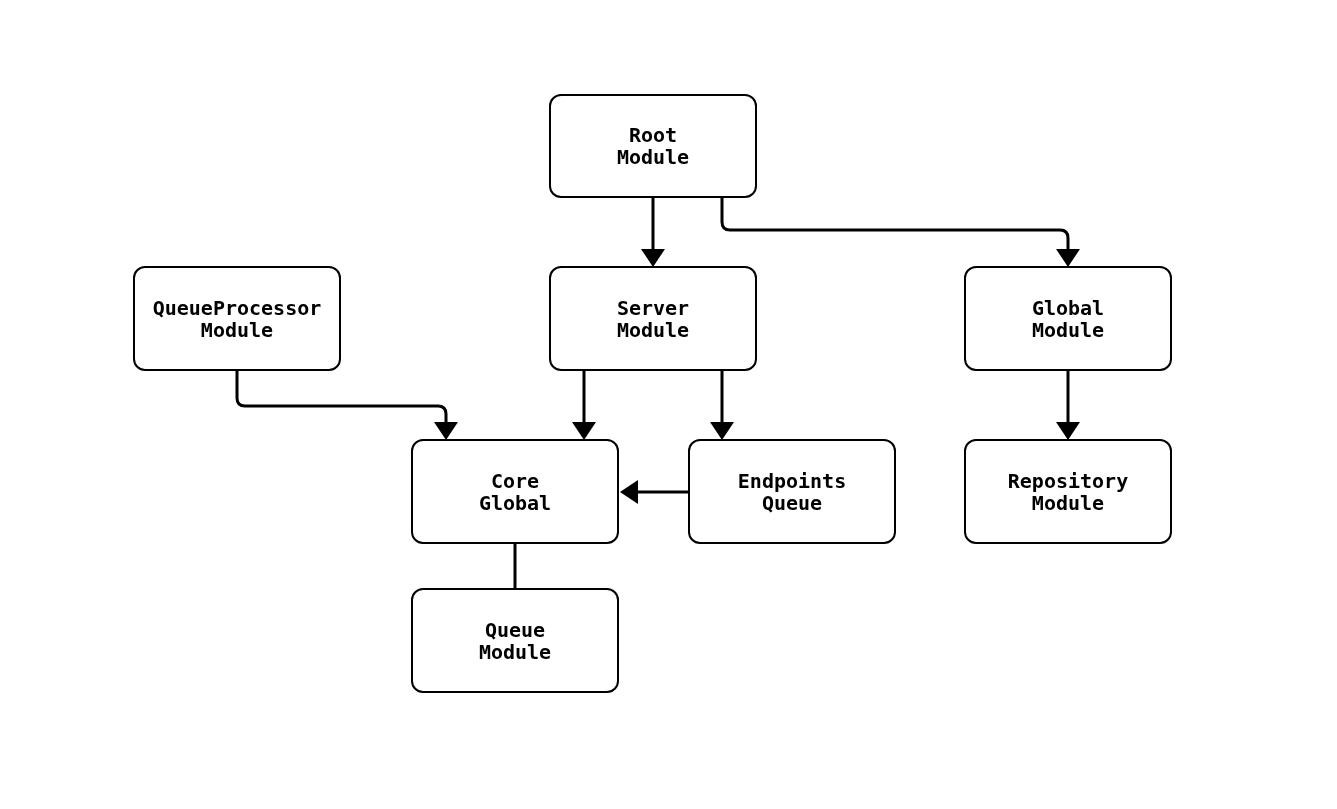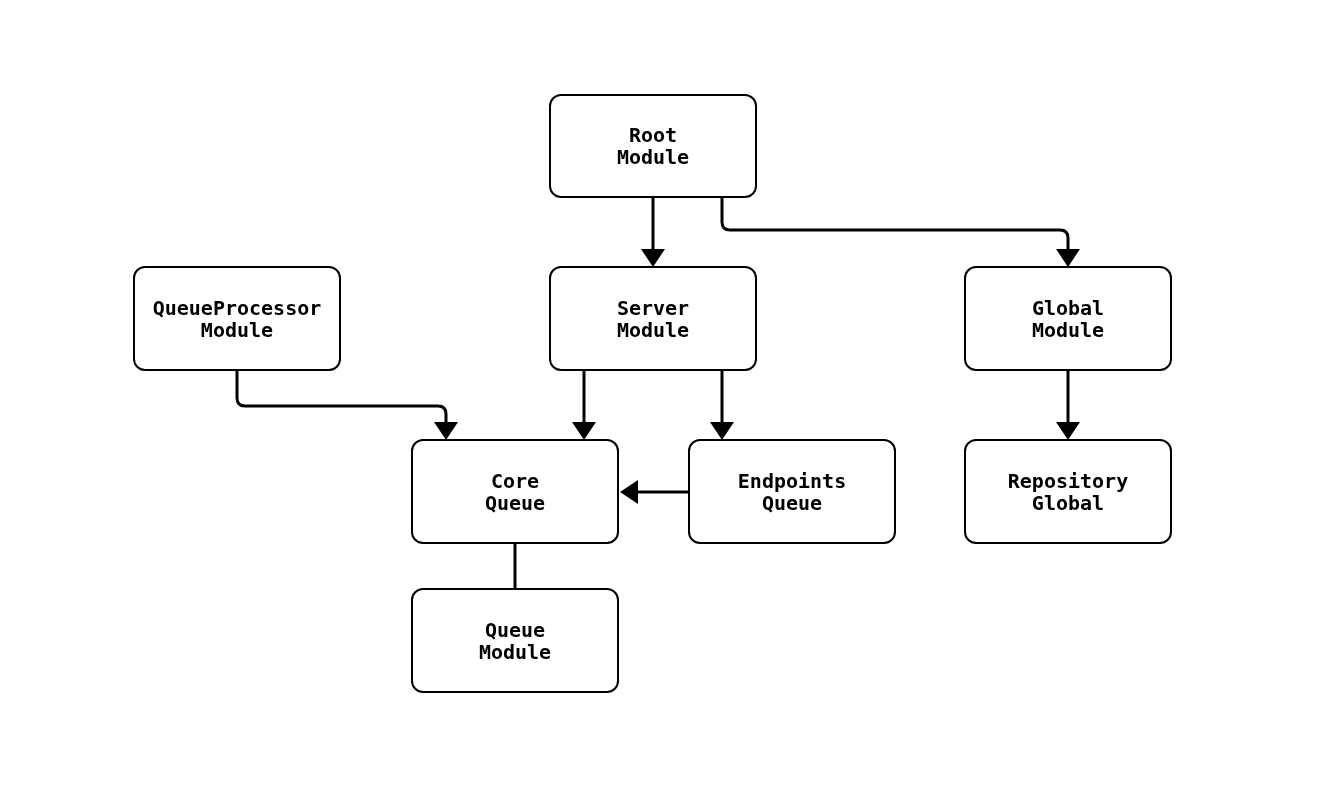--- a/index.html
+++ b/index.html
@@ -123,31 +123,31 @@
 Module</span>
   </div>
 
   <div class="node n-global">
     <span class="label">Global
 Module</span>
   </div>
 
   <div class="node n-core">
     <span class="label">Core
-Queue</span>
+Global</span>
   </div>
 
   <div class="node n-endpoints">
     <span class="label">Endpoints
 Queue</span>
   </div>
 
   <div class="node n-repository">
     <span class="label">Repository
-Global</span>
+Module</span>
   </div>
 
   <div class="node n-queue">
     <span class="label">Queue
 Module</span>
   </div>
 
 </div>
 
 </body></html>

